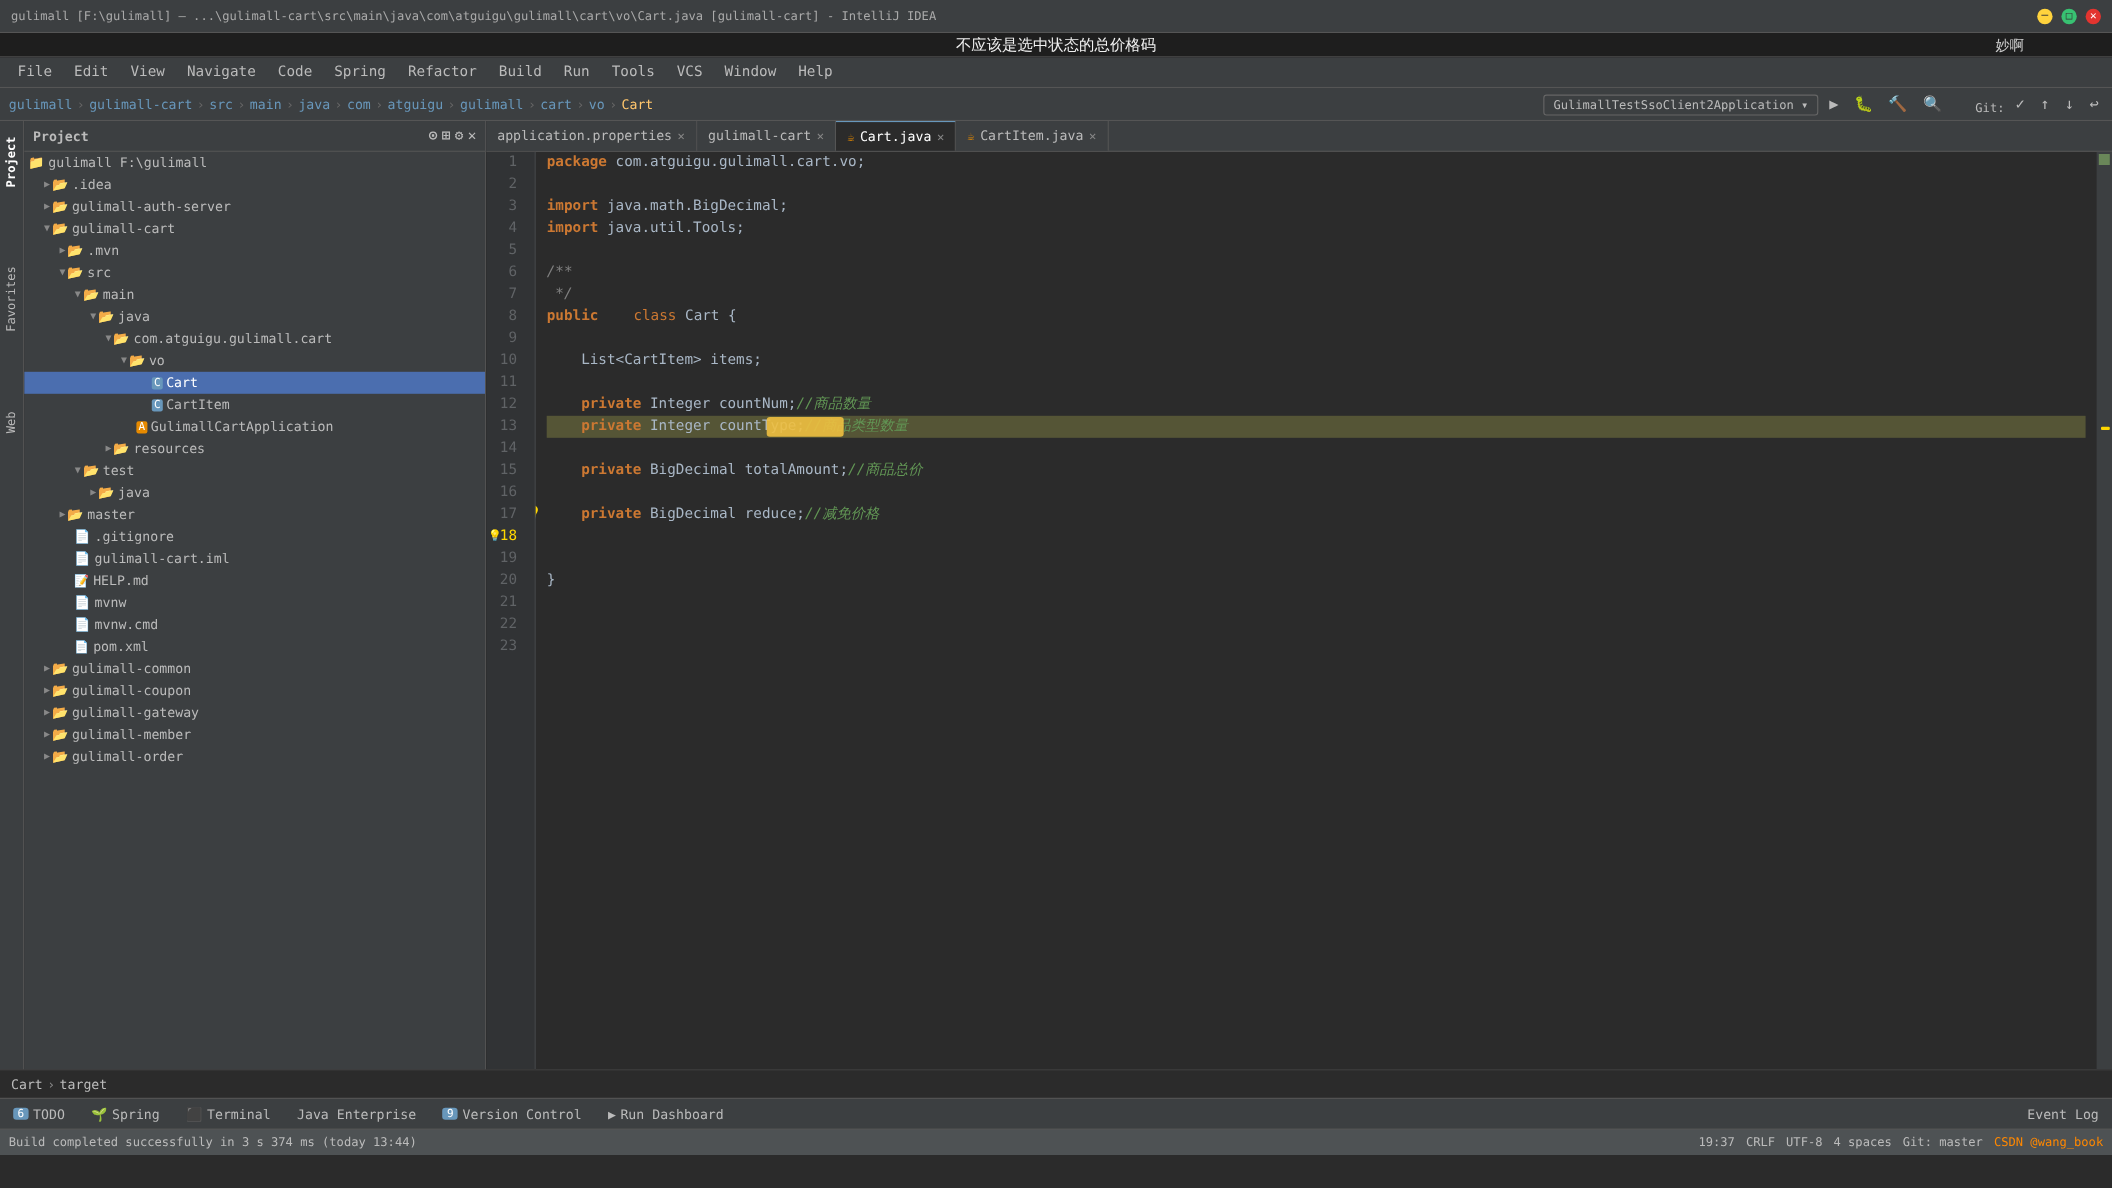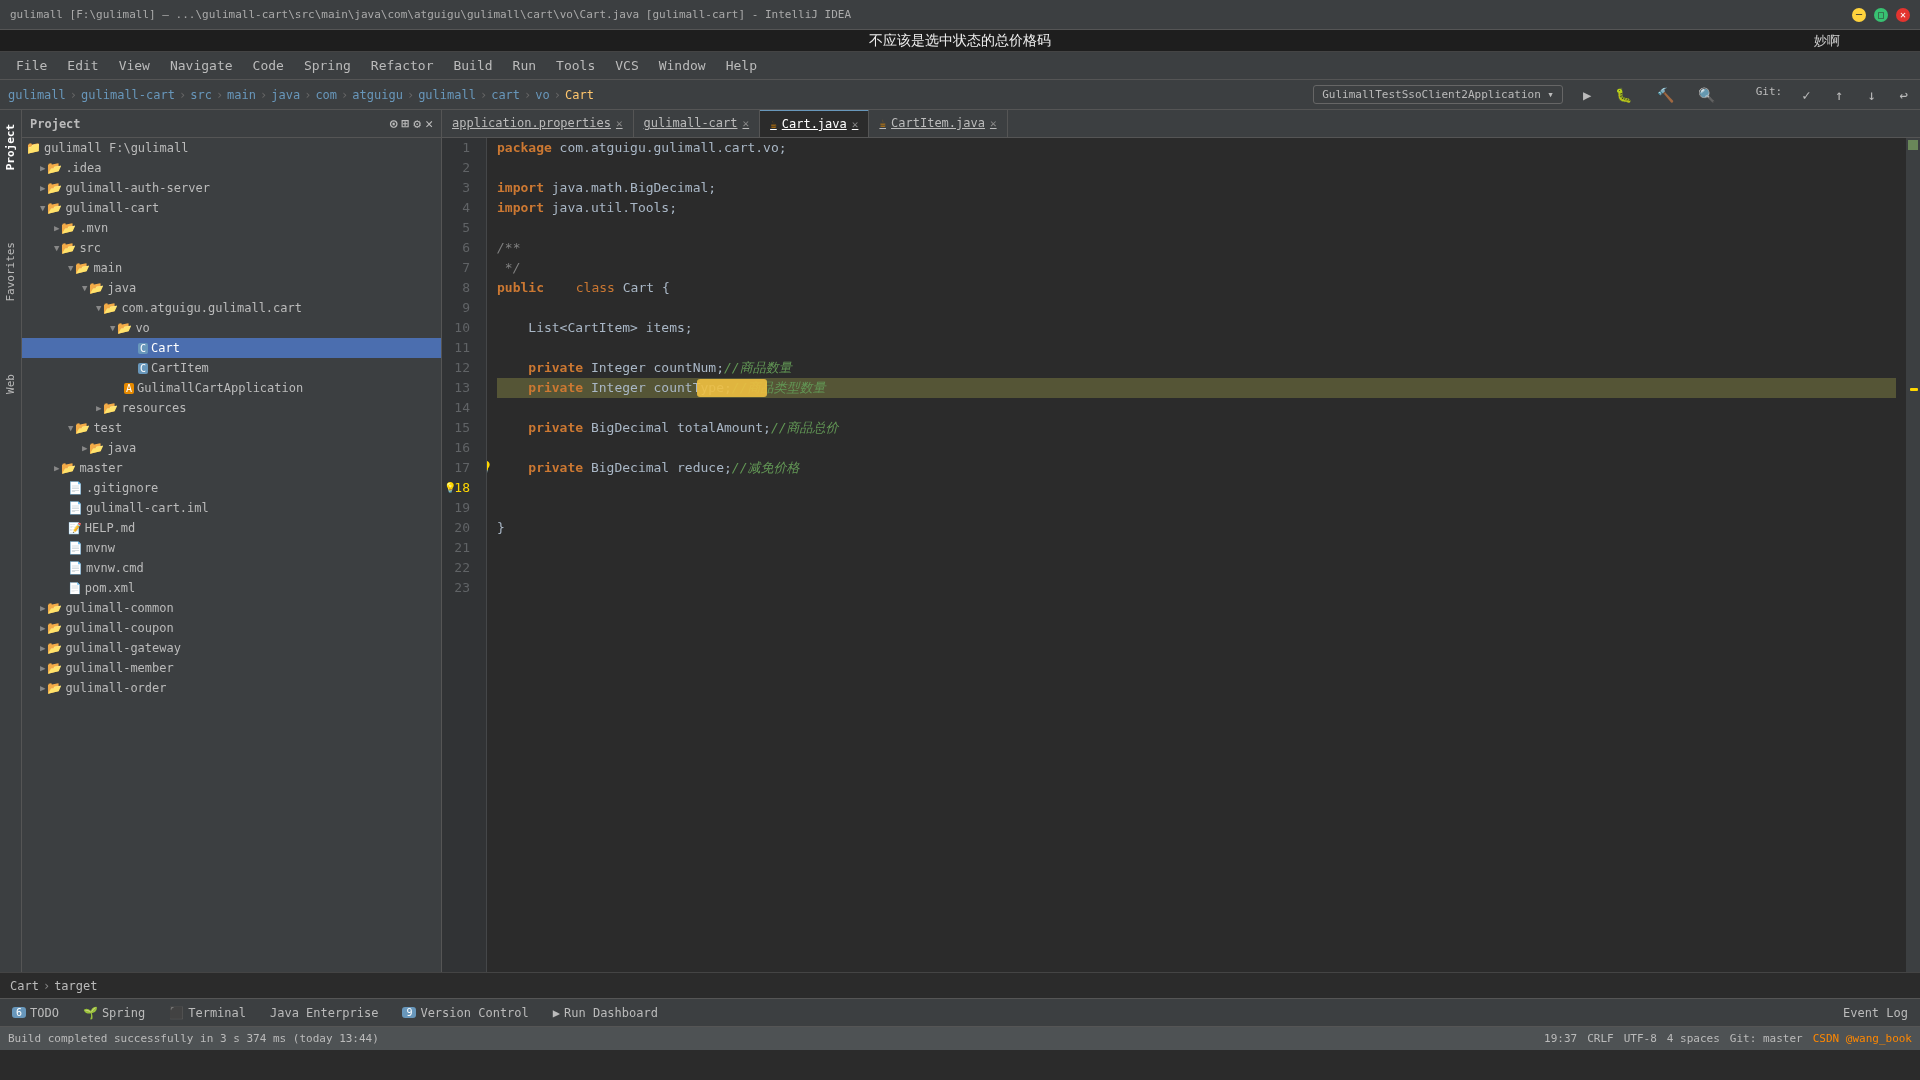--- a/index.html
+++ b/index.html
@@ -57,21 +57,21 @@
       align-items: center;
       padding: 0 8px;
       gap: 4px;
       border-bottom: 1px solid #555;
       font-size: 12px;
       color: #bbb;
     }
     .breadcrumb-sep { color: #666; }
     .breadcrumb-item { color: #6897bb; cursor: pointer; }
     .breadcrumb-item.active { color: #ffc66d; }
-    .toolbar-icons { margin-left: auto; display: flex; align-items: flex-start; gap: 16px; }
+    .toolbar-icons { margin-left: auto; display: flex; align-items: flex-end; gap: 6px; }
     .toolbar-icon { color: #bbb; cursor: pointer; font-size: 14px; padding: 2px 4px; }
 
     
     .sidebar {
       width: 420px;
       background: #3c3f41;
       border-right: 1px solid #555;
       overflow-y: auto;
       display: flex;
       flex-direction: column;
@@ -122,21 +122,20 @@
       display: flex;
       align-items: center;
       padding: 4px 10px;
       background: #3c3f41;
       border-right: 1px solid #555;
       color: #bbb;
       cursor: pointer;
       font-size: 12px;
       gap: 5px;
       height: 28px;
-      text-decoration: underline;
     }
     .tab.active {
       background: #2b2b2b;
       color: #fff;
       border-top: 2px solid #6897bb;
     }
     .tab-close { color: #888; font-size: 11px; cursor: pointer; }
 
     
     .code-editor {

